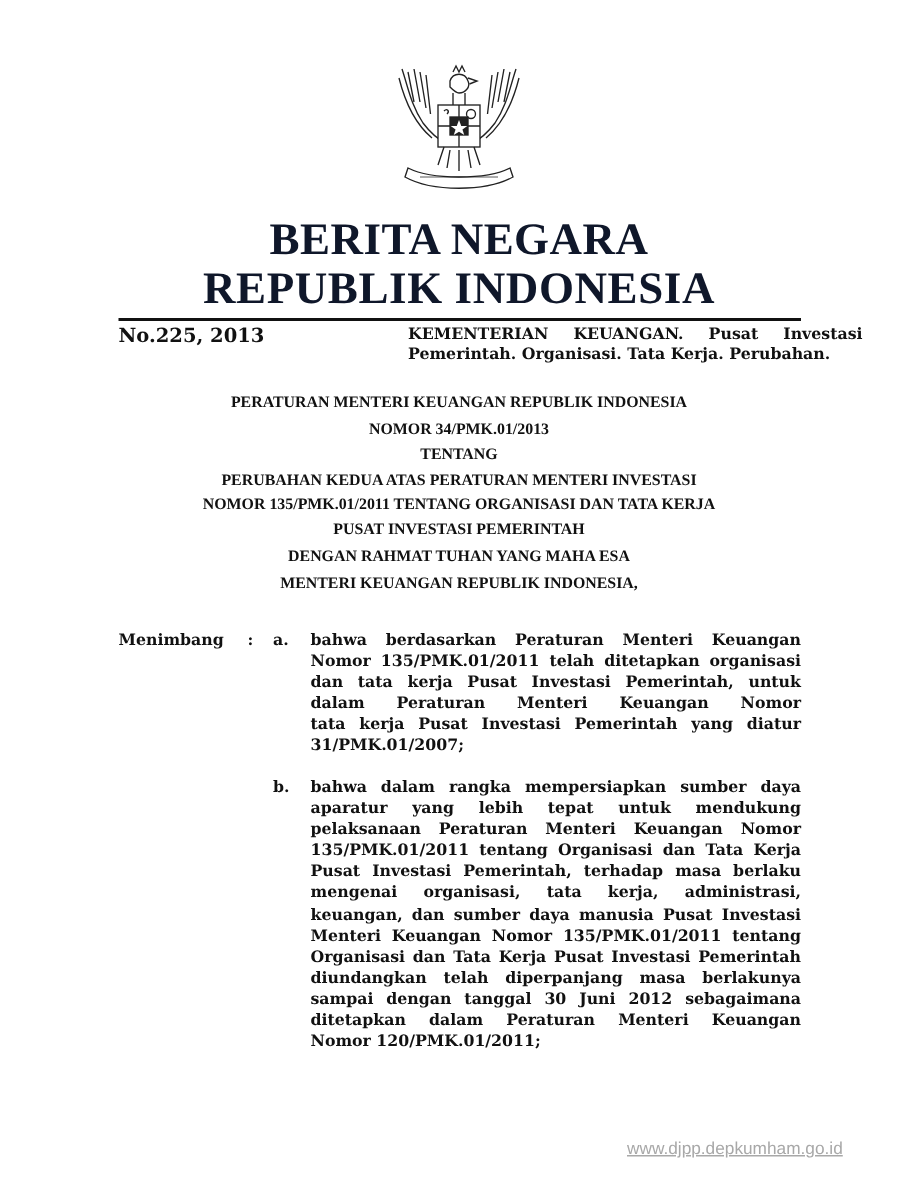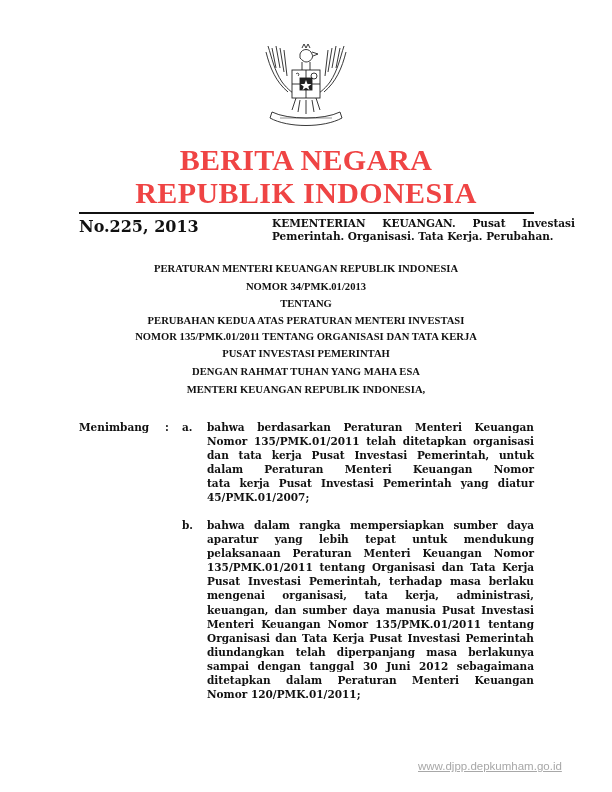--- a/index.html
+++ b/index.html
@@ -2,27 +2,27 @@
 <html><head>
   <meta charset="utf-8">
   <style>
     * { margin: 0; padding: 0; box-sizing: border-box; }
     html, body { width: 612px; height: 792px; background: #ffffff; overflow: hidden; }
     body { position: relative; font-family: "DejaVu Serif", "Liberation Serif", serif; color: #111111; }
 
     .emblem { position: absolute; left: 258px; top: 38px; width: 96px; height: 100px; }
 
     .title { position: absolute; left: 0; width: 612px; text-align: center;
-             font-family: "Liberation Serif", serif; font-weight: bold; color: #ef4444; }
+             font-family: "Liberation Serif", serif; font-weight: bold; color: #0f172a; }
     .title-1 { top: 143px; font-size: 30px; letter-spacing: 0.3px; }
     .title-2 { top: 176px; font-size: 30px; letter-spacing: 0.4px; }
 
     .rule { position: absolute; left: 79px; width: 455px; top: 212px; height: 2px; background: #111; }
 
-    .no { position: absolute; left: 79px; top: 217px; font-size: 16px; font-weight: bold; }
+    .no { position: absolute; left: 79px; top: 217px; font-size: 13px; font-weight: bold; }
     .keywords { position: absolute; left: 231px; top: 217px; width: 303px; font-size: 10.5px;
                 font-weight: bold; line-height: 13px; margin-left: 41px; }
     .kw-line { display: block; text-align: justify; text-align-last: justify; white-space: nowrap; }
     .kw-line.last { text-align-last: left; }
 
     .center-line { position: absolute; left: 0; width: 612px; text-align: center;
                    font-family: "Liberation Serif", serif; font-weight: bold; font-size: 10.6px; }
 
     .menimbang-label { position: absolute; left: 79px; top: 421px; font-size: 10.5px; font-weight: bold; }
     .colon { position: absolute; left: 165px; top: 421px; font-size: 10.5px; font-weight: bold; }
@@ -92,21 +92,21 @@
 <div class="menimbang-label">Menimbang</div>
 <div class="colon">:</div>
 
 <div class="item-letter" style="top:421px">a.</div>
 <div class="item-body" style="top:420px">
   <span class="ln">bahwa berdasarkan Peraturan Menteri Keuangan</span>
   <span class="ln">Nomor 135/PMK.01/2011 telah ditetapkan organisasi</span>
   <span class="ln">dan tata kerja Pusat Investasi Pemerintah, untuk</span>
   <span class="ln">dalam Peraturan Menteri Keuangan Nomor</span>
   <span class="ln">tata kerja Pusat Investasi Pemerintah yang diatur</span>
-  <span class="ln last">45/PMK.01/2007;</span>
+  <span class="ln last">31/PMK.01/2007;</span>
 </div>
 
 <div class="item-letter" style="top:519px">b.</div>
 <div class="item-body" style="top:518px">
   <span class="ln">bahwa dalam rangka mempersiapkan sumber daya</span>
   <span class="ln">aparatur yang lebih tepat untuk mendukung</span>
   <span class="ln">pelaksanaan Peraturan Menteri Keuangan Nomor</span>
   <span class="ln">135/PMK.01/2011 tentang Organisasi dan Tata Kerja</span>
   <span class="ln">Pusat Investasi Pemerintah, terhadap masa berlaku</span>
   <span class="ln">mengenai organisasi, tata kerja, administrasi,</span>

